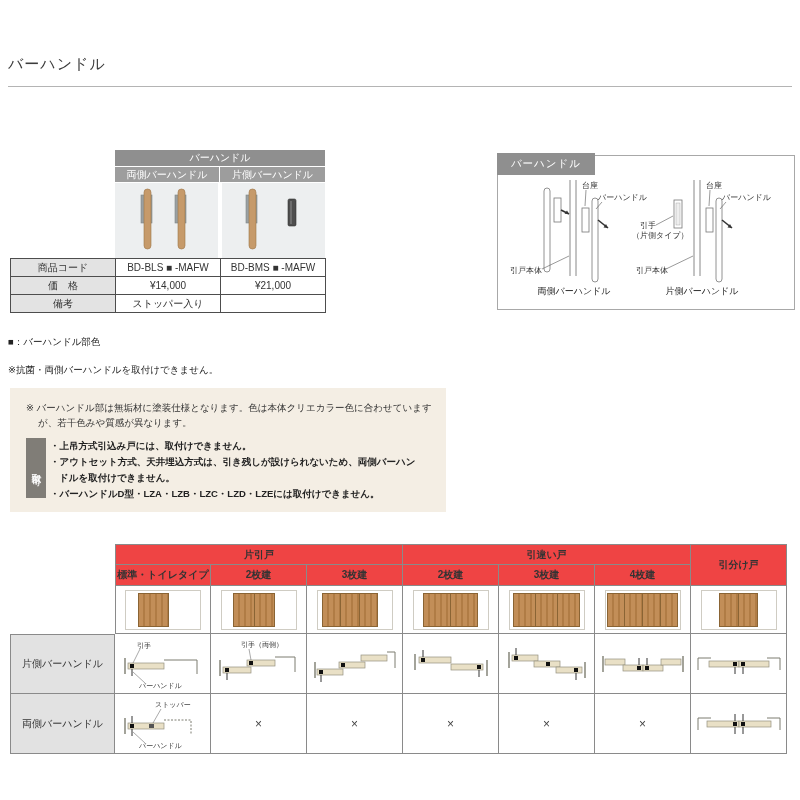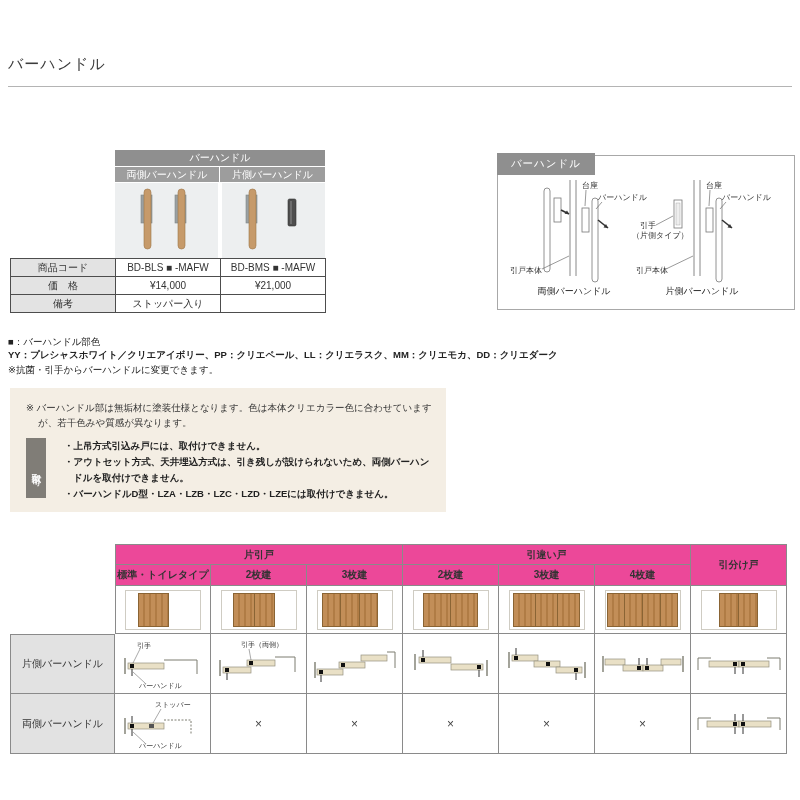--- a/index.html
+++ b/index.html
@@ -41,33 +41,33 @@
   .antivirus{position:absolute;left:8px;top:364px;font-size:9.5px;color:#222;}
 
   
   .nbox{position:absolute;left:10px;top:388px;width:436px;height:124px;background:#f4eee4;box-sizing:border-box;
         padding:12px 14px 0 16px;}
   .nbox-note{font-size:9.5px;line-height:15px;color:#333;width:404px;text-indent:-12px;padding-left:12px;}
   .nbox-row{display:flex;margin-top:8px;}
   .nbox-tab{width:20px;height:60px;background:#807d77;color:#fff;font-size:10px;line-height:14px;
             display:flex;align-items:center;justify-content:center;text-align:center;
             writing-mode:vertical-rl;text-orientation:upright;letter-spacing:1px;flex:none;}
-  .nbox-items{margin-left:18px;width:372px;font-size:9.5px;font-weight:bold;line-height:16px;color:#222;}
+  .nbox-items{margin-left:4px;width:372px;font-size:9.5px;font-weight:bold;line-height:16px;color:#222;}
   .nbox-items div{text-indent:-9px;padding-left:9px;}
 
   
   .pl-title{position:absolute;left:8px;top:518px;font-size:13px;font-weight:bold;color:#222;}
   .pt{position:absolute;left:10px;top:544px;display:grid;
       grid-template-columns:105px repeat(7,96px);
       grid-template-rows:21px 21px 48px 60px 60px;font-size:10px;}
   .pt .cell{display:flex;align-items:center;justify-content:center;border-right:1px solid #8a8a8a;
             border-bottom:1px solid #8a8a8a;background:#fff;box-sizing:border-box;}
   .pt .bl{border-left:1px solid #8a8a8a;}
   .pt .bt{border-top:1px solid #8a8a8a;}
-  .pt .hd{background:#ec4899;font-weight:bold;color:#333;font-size:10px;}
+  .pt .hd{background:#ef4444;font-weight:bold;color:#333;font-size:10px;}
   .pt .rl{background:#e2e2e2;color:#333;font-size:10px;}
   .pt .corner{border:none;background:#fff;}
   .cross{font-size:12px;color:#444;}
 
   
   .door{width:76px;height:40px;position:relative;background:#fff;border:1px solid #cfccc3;box-sizing:border-box;}
   .wood{position:absolute;top:2px;bottom:2px;display:flex;}
   .wood span{flex:1;border:1px solid #8a6434;border-right-width:0;
              background:repeating-linear-gradient(90deg,#c28e58 0 4px,#b07c45 4px 6px);}
   .wood span:last-child{border-right-width:1px;}
@@ -163,22 +163,21 @@
       <text class="dtxt" x="142" y="52">引手</text>
       <text class="dtxt" x="134" y="62">（片側タイプ）</text>
       <polyline points="158,49 175,40" fill="none" stroke="#555" stroke-width="0.6"></polyline>
       <text class="dtxt" x="138" y="97">引戸本体</text>
       <polyline points="168,93 195,80" fill="none" stroke="#555" stroke-width="0.6"></polyline>
       <text class="dcap" x="204" y="118" text-anchor="middle">片側バーハンドル</text>
     </svg>
   </div>
 
   <div class="legend-note">■：バーハンドル部色</div>
-  <div class="color-codes">YY：プレシャスホワイト／クリエアイボリー、PP：クリエペール、LL：クリエラスク、MM：クリエモカ、DD：クリエダーク</div>
-  <div class="antivirus">※抗菌・引手からバーハンドルに変更できます。</div>
+  <div class="antivirus">※抗菌・両側バーハンドルを取付けできません。</div>
 
   <div class="nbox">
     <div class="nbox-note">※ バーハンドル部は無垢材に塗装仕様となります。色は本体クリエカラー色に合わせていますが、若干色みや質感が異なります。</div>
     <div class="nbox-row">
       <div class="nbox-tab">取付不可</div>
       <div class="nbox-items">
         <div>・上吊方式引込み戸には、取付けできません。</div>
         <div>・アウトセット方式、天井埋込方式は、引き残しが設けられないため、両側バーハンドルを取付けできません。</div>
         <div>・バーハンドルD型・LZA・LZB・LZC・LZD・LZEには取付けできません。</div>
       </div>

